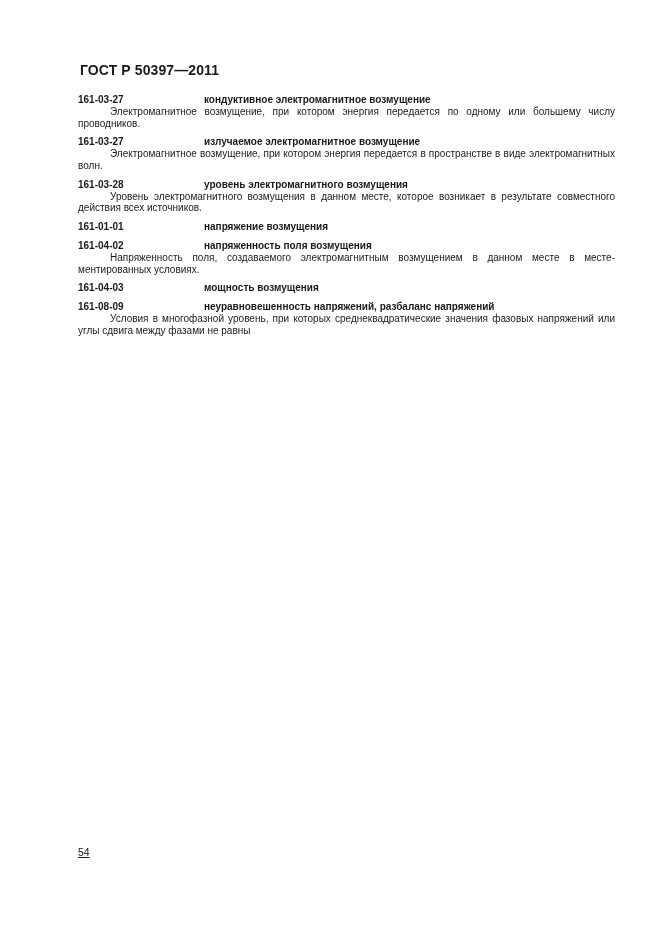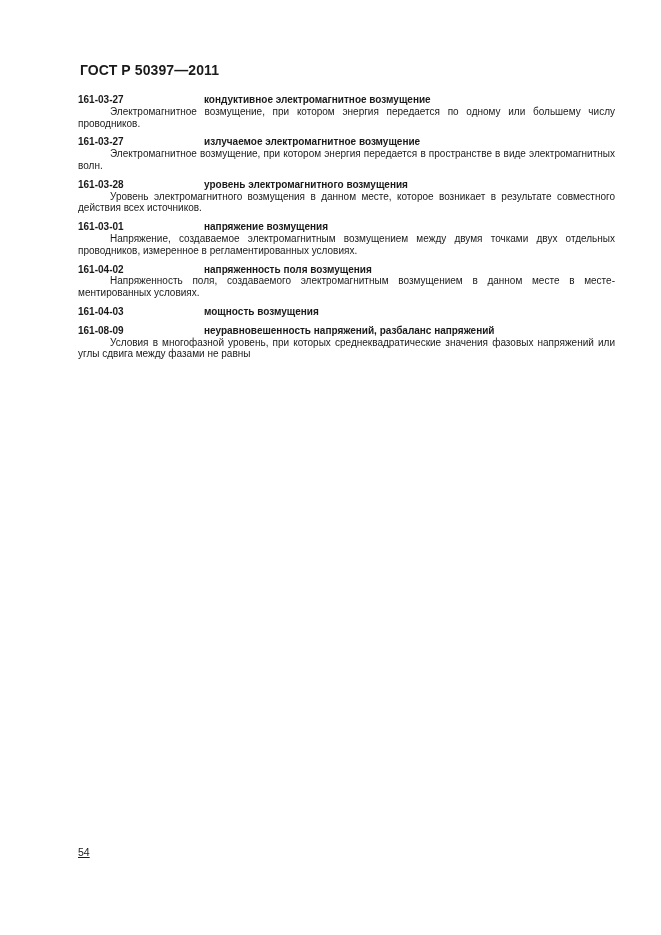--- a/index.html
+++ b/index.html
@@ -28,23 +28,22 @@
     <div class="code">161-03-27</div>
     <div class="term">излучаемое электромагнитное возмущение</div>
     <div class="def">Электромагнитное возмущение, при котором энергия передается в пространстве в виде электро­магнитных волн.</div>
   </div>
   <div class="entry">
     <div class="code">161-03-28</div>
     <div class="term">уровень электромагнитного возмущения</div>
     <div class="def">Уровень электромагнитного возмущения в данном месте, которое возникает в результате со­вместного действия всех источников.</div>
   </div>
   <div class="entry">
-    <div class="code">161-03-01</div>
+    <div class="code">161-01-01</div>
     <div class="term">напряжение возмущения</div>
-    <div class="def">Напряжение, создаваемое электромагнитным возмущением между двумя точками двух отдель­ных проводников, измеренное в регламентированных условиях.</div>
   </div>
   <div class="entry">
     <div class="code">161-04-02</div>
     <div class="term">напряженность поля возмущения</div>
     <div class="def">Напряженность поля, создаваемого электромагнитным возмущением в данном месте в месте­ментированных условиях.</div>
   </div>
   <div class="entry">
     <div class="code">161-04-03</div>
     <div class="term">мощность возмущения</div>
   </div>

